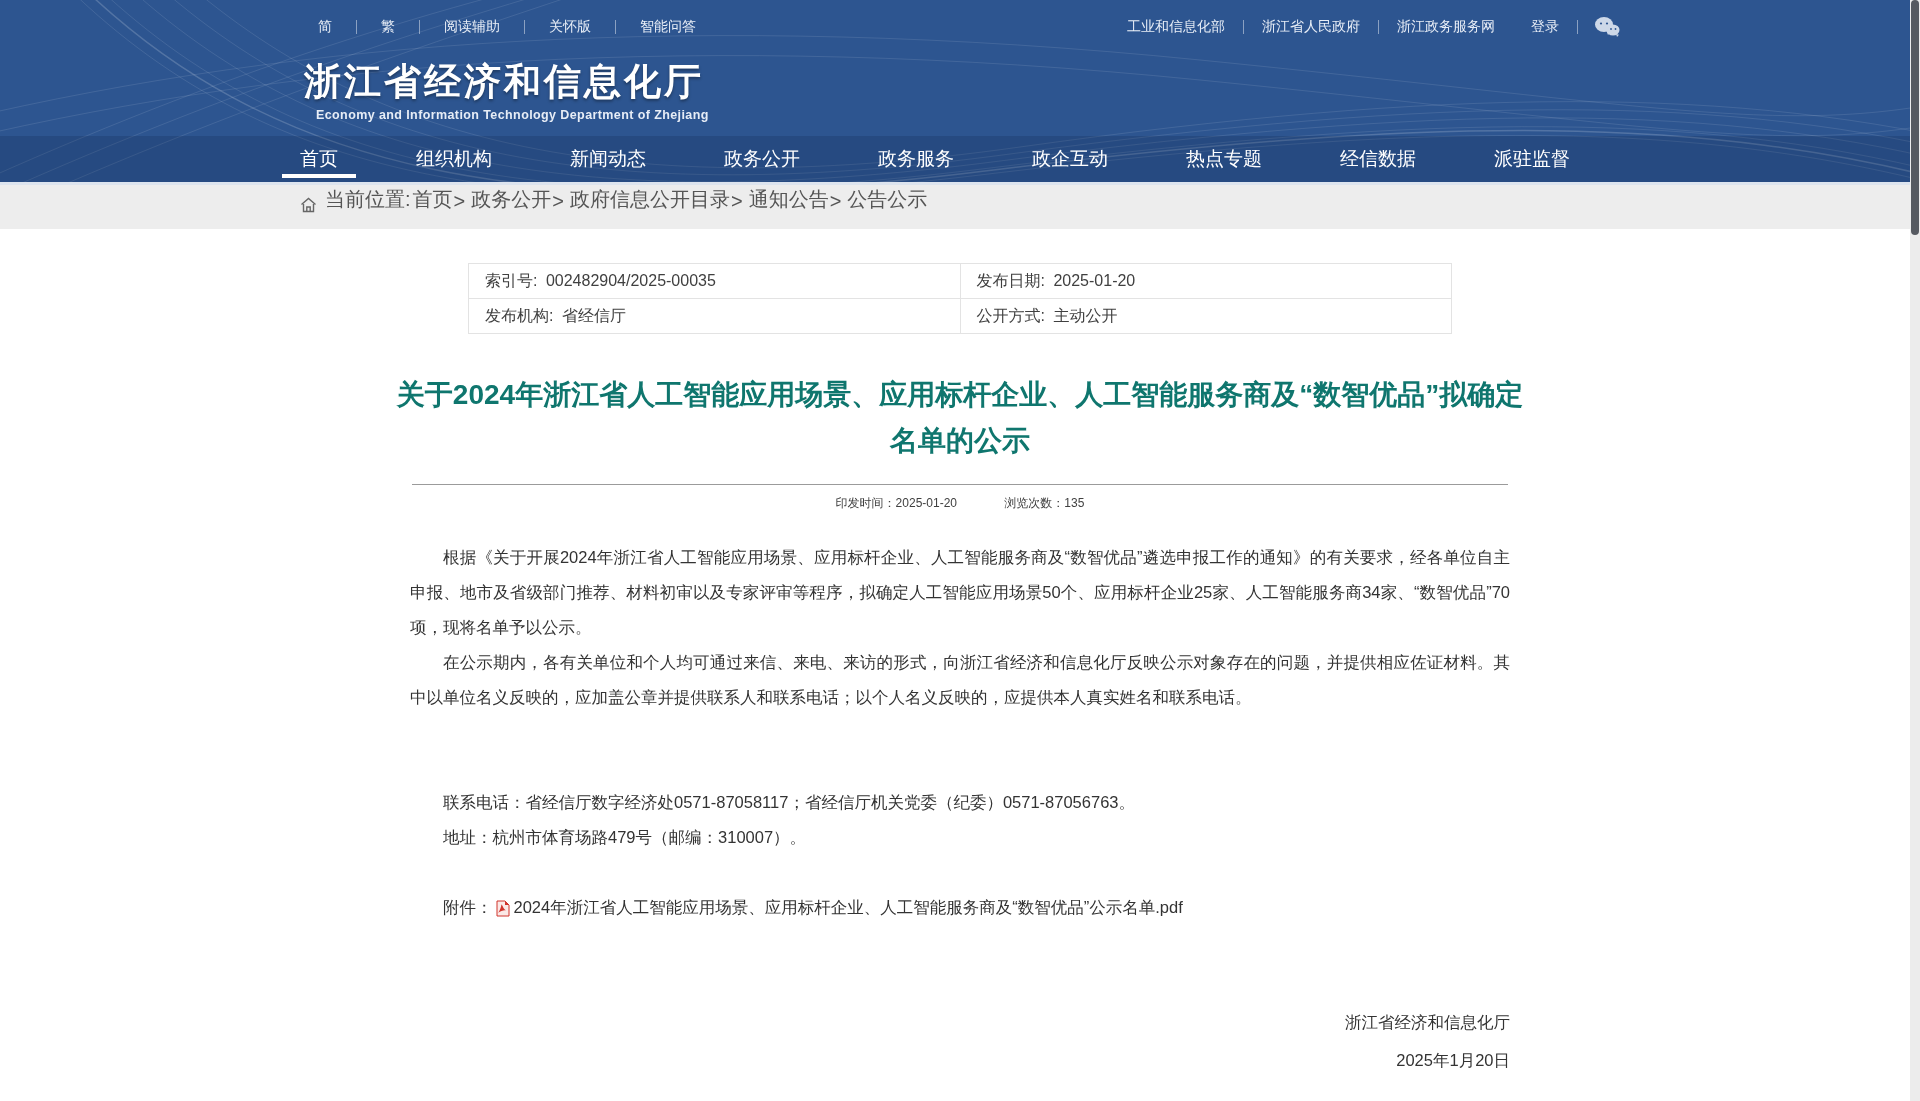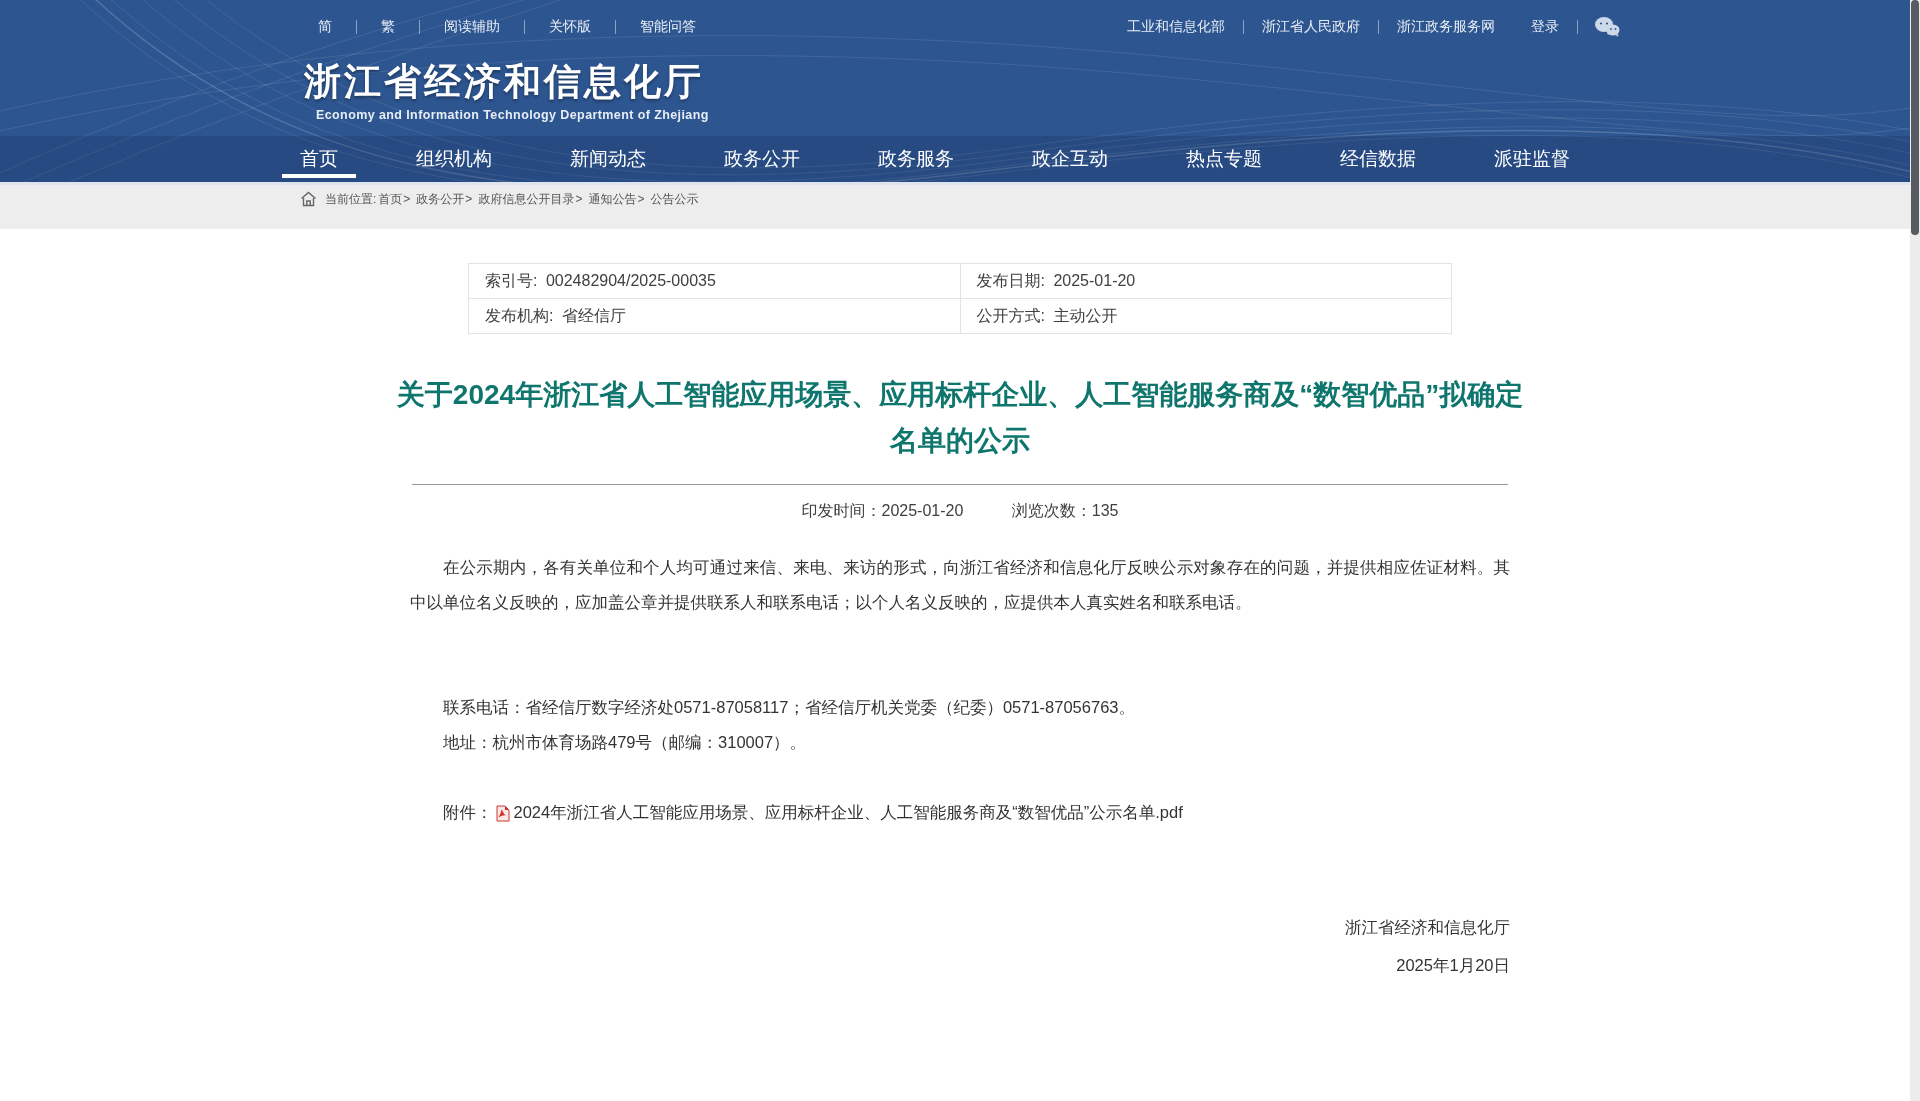--- a/index.html
+++ b/index.html
@@ -39,37 +39,37 @@
   .nav-items { height:46px; display:flex; align-items:center; justify-content:space-between; padding-right:50px; }
   .nav-item { color:#ffffff; font-size:19px; cursor:pointer; position:relative; height:46px;
               display:flex; align-items:center; white-space:nowrap; }
   .nav-item.active::after { content:""; position:absolute; left:50%; transform:translateX(-50%);
               bottom:4px; width:74px; height:4px; background:#ffffff; }
 
   .header-bottom-line { height:3px; background:#dde4ee; }
 
   
   .breadcrumb-bar { background:#ededed; height:44px; }
-  .breadcrumb { display:flex; align-items:center; height:28px; font-size:12px; color:#555; }
+  .breadcrumb { display:flex; align-items:flex-end; height:28px; font-size:20px; color:#555; }
   .crumb-home { margin-right:8px; display:flex; align-items:center; }
   .crumb-prefix { margin-right:2px; }
   .crumb-link { cursor:pointer; color:#555; }
   .crumb-sep { margin:0 6px 0 1px; color:#555; }
 
   
   .main { background:#fff; }
   .doc-table { width:984px; margin:34px auto 0; border-collapse:collapse; font-size:16px; color:#404040; }
   .doc-table td { border:1px solid #e3e3e3; height:35px; padding-left:16px; width:50%; }
   .doc-table .lbl { margin-right:4px; }
 
   .title { width:1150px; margin:38px auto 0; text-align:center; font-size:28px;
            line-height:46px; color:#0f766e; font-weight:bold; }
 
   .meta-row { width:1096px; margin:20px auto 0; border-top:1px solid #9b9b9b;
-              padding-top:16px; text-align:center; font-size:16px; color:#404040; }
+              padding-top:10px; text-align:center; font-size:12px; color:#404040; }
   .meta-row .meta-val { margin-right:44px; }
   .meta-row .meta-val:last-child { margin-right:0; }
 
   .article { width:1100px; margin:28px auto 0; font-size:16.5px; line-height:35px; color:#333; }
   .article p { text-indent:2em; text-align:justify; }
   .article .gap { height:35px; }
 
   .attach-row { margin-top:0; display:flex; align-items:center; text-indent:0; padding-left:33px; }
   .attach-label { color:#333; }
   .pdf-icon { margin:0 3px 0 2px; display:inline-flex; position:relative; top:1px; }
@@ -217,20 +217,21 @@
     </table>
 
     <h1 class="title">关于2024年浙江省人工智能应用场景、应用标杆企业、人工智能服务商及“数智优品”拟确定名单的公示</h1>
 
     <div class="meta-row">
       <span class="meta-lbl">印发时间：</span><span class="meta-val">2025-01-20</span>
       <span class="meta-lbl">浏览次数：</span><span class="meta-val">135</span>
     </div>
 
     <div class="article">
+      <p>根据《关于开展2024年浙江省人工智能应用场景、应用标杆企业、人工智能服务商及“数智优品”遴选申报工作的通知》的有关要求，经各单位自主申报、地市及省级部门推荐、材料初审以及专家评审等程序，拟确定人工智能应用场景50个、应用标杆企业25家、人工智能服务商34家、“数智优品”70项，现将名单予以公示。</p>
       <p>在公示期内，各有关单位和个人均可通过来信、来电、来访的形式，向浙江省经济和信息化厅反映公示对象存在的问题，并提供相应佐证材料。其中以单位名义反映的，应加盖公章并提供联系人和联系电话；以个人名义反映的，应提供本人真实姓名和联系电话。</p>
       <div class="gap"></div>
       <div class="gap"></div>
       <p>联系电话：省经信厅数字经济处0571-87058117；省经信厅机关党委（纪委）0571-87056763。</p>
       <p>地址：杭州市体育场路479号（邮编：310007）。</p>
       <div class="gap"></div>
 
       <div class="attach-row">
         <span class="attach-label">附件：</span>
         <span class="pdf-icon">

